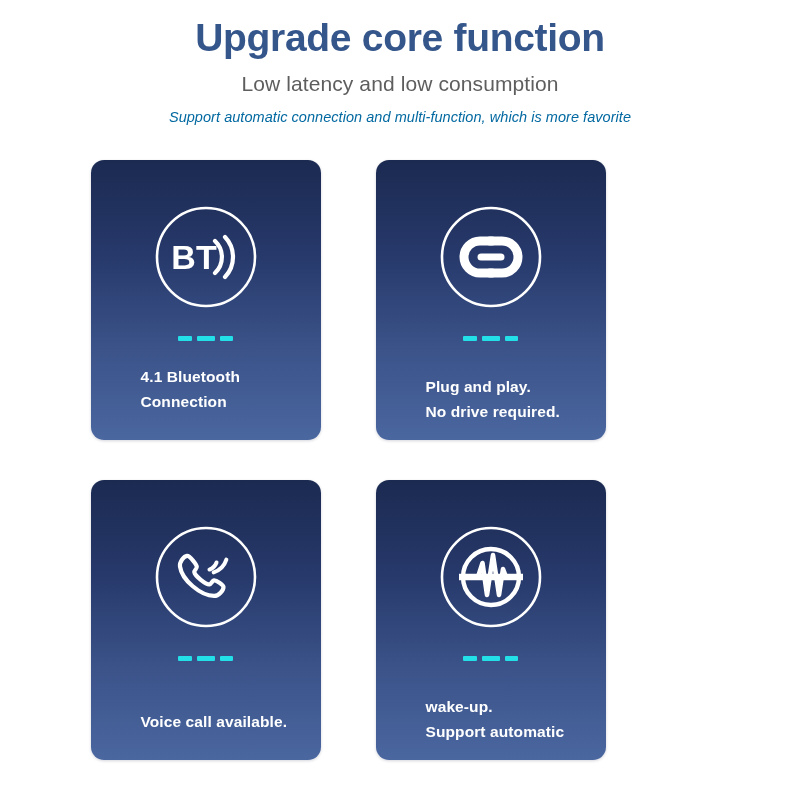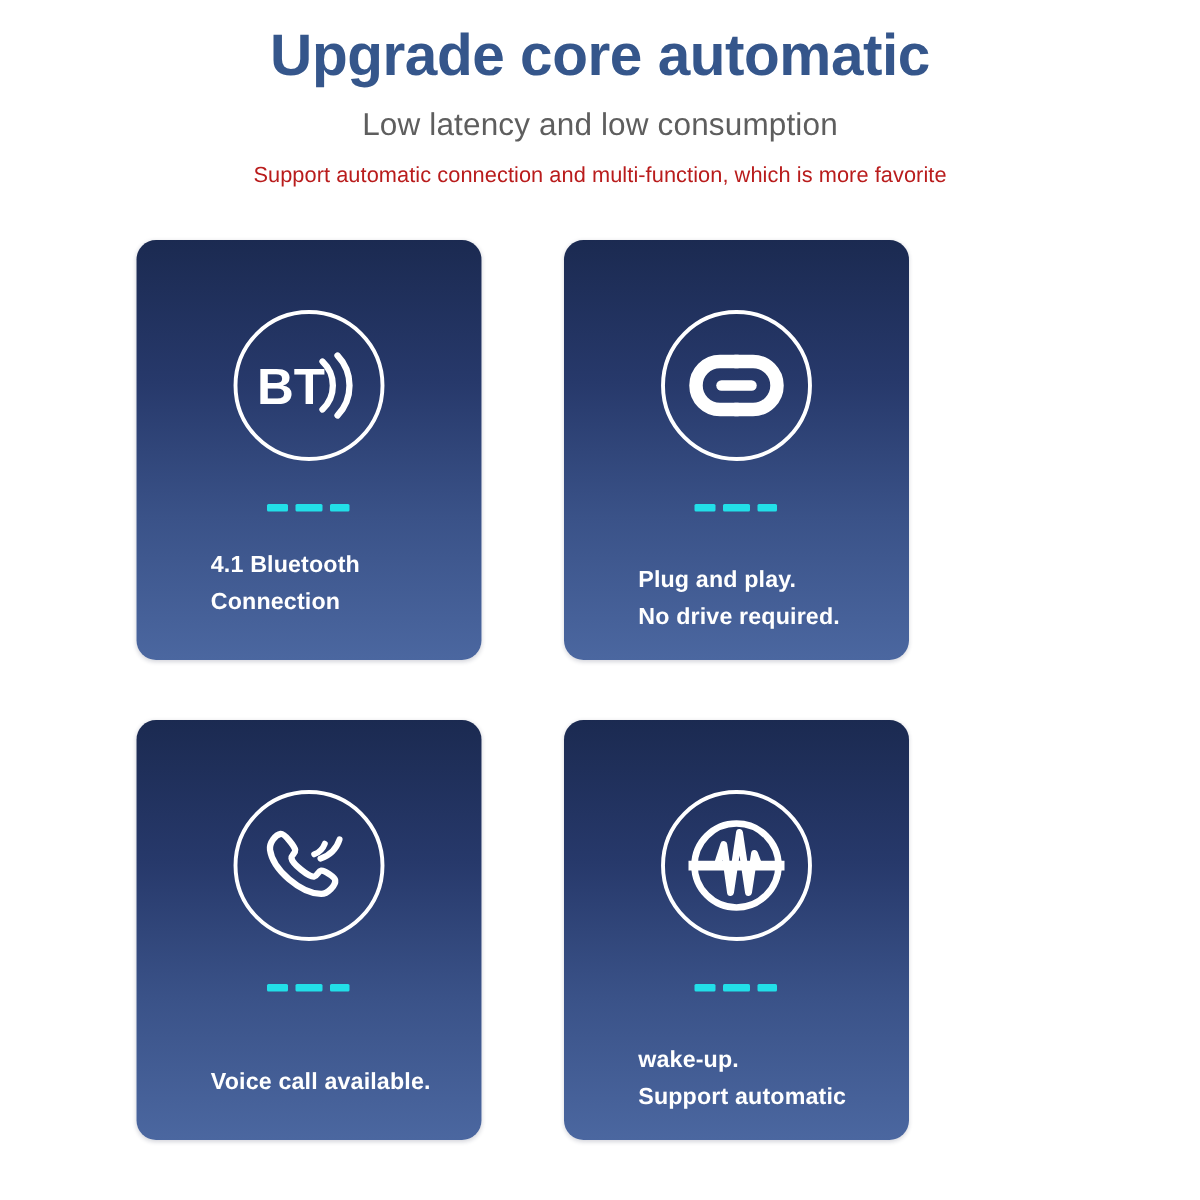--- a/index.html
+++ b/index.html
@@ -40,23 +40,24 @@
     font-size: 21px;
     font-weight: normal;
     color: #5e5e5e;
     margin: 12px 0 0 0;
     letter-spacing: 0.1px;
     text-align: center;
   }
   .header-tagline {
     font-size: 14.5px;
     font-weight: normal;
-    color: #b91c1c;
+    color: #0369a1;
     margin: 13px 0 0 0;
     letter-spacing: 0.05px;
+    font-style: italic;
   }
 
   
   .card-grid {
     position: absolute;
     left: 0;
     top: 160px;
     width: 696px;
     display: grid;
     grid-template-columns: 230px 230px;
@@ -119,21 +120,21 @@
   }
   .card-label .line { display: block; }
   .card-label.two-line { bottom: 16px; }
 </style>
 </head>
 <body>
 
 <div class="page">
 
   <div class="header">
-    <h1 class="header-title">Upgrade core automatic</h1>
+    <h1 class="header-title">Upgrade core function</h1>
     <p class="header-subtitle">Low latency and low consumption</p>
     <p class="header-tagline">Support automatic connection and multi-function, which is more favorite</p>
   </div>
 
   <div class="card-grid">
 
     <div class="card">
       <div class="card-icon-wrap">
         <svg width="108" height="108" viewBox="0 0 108 108" aria-hidden="true">
           <circle cx="54" cy="54" r="49" fill="none" stroke="#ffffff" stroke-width="2.6"></circle>

